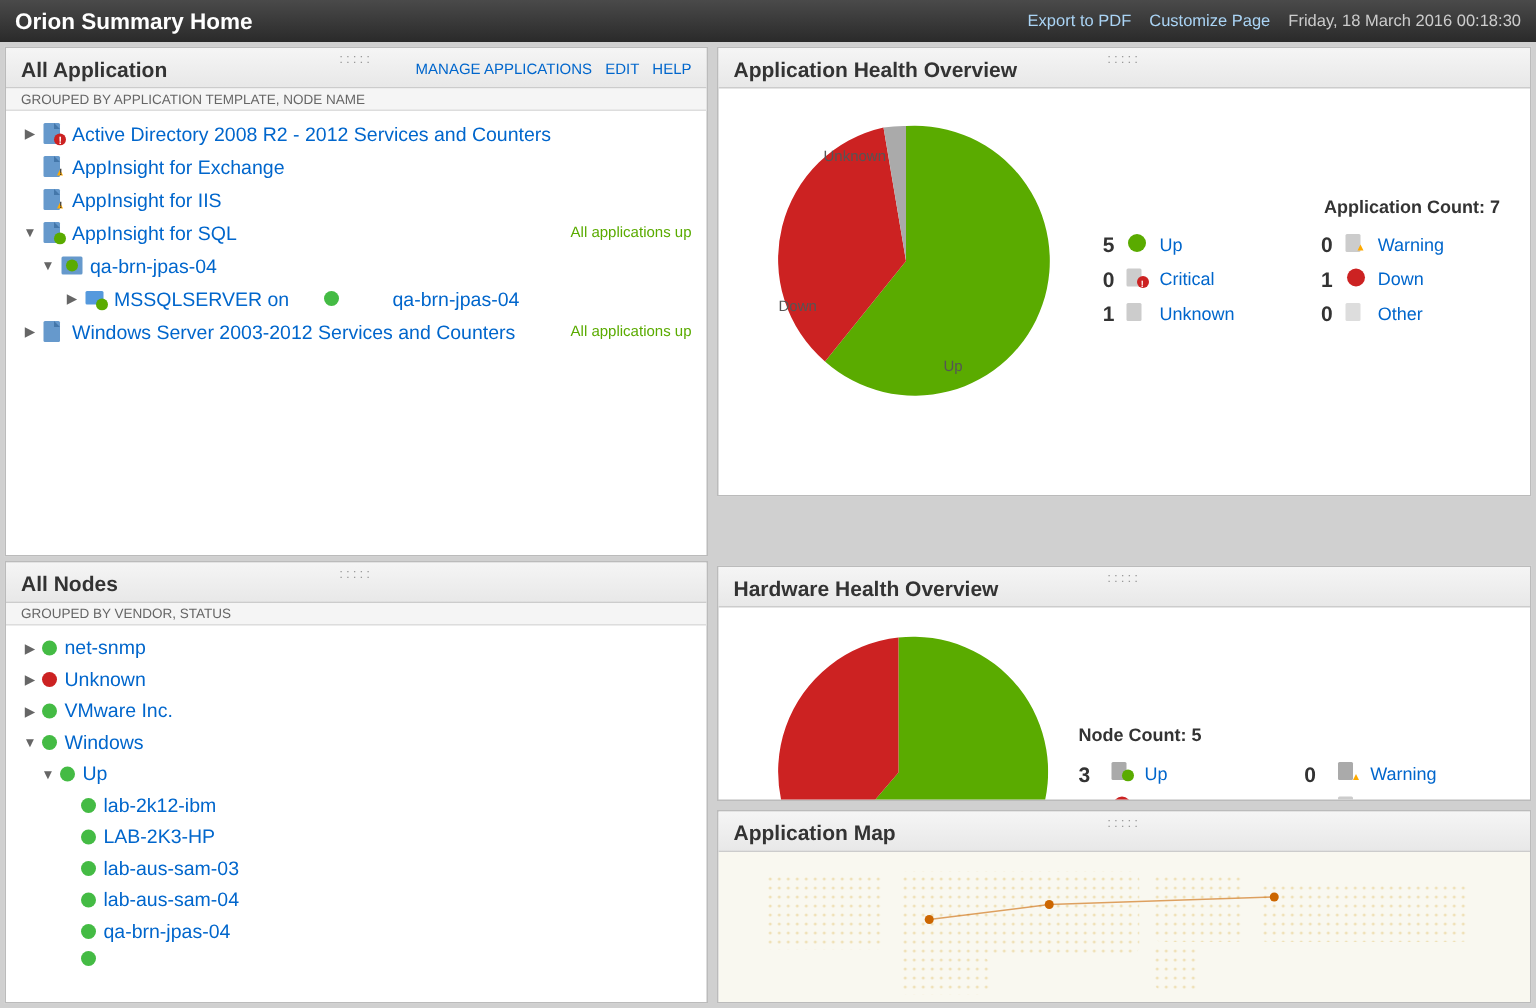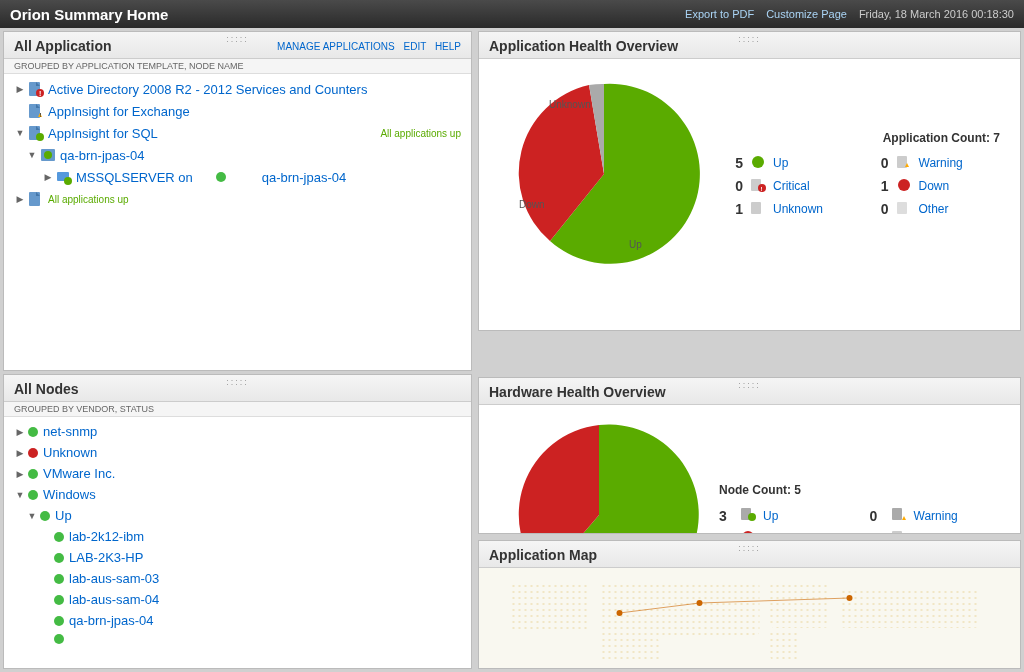--- a/index.html
+++ b/index.html
@@ -138,20 +138,32 @@
           <svg width="16" height="16">
               <rect x="1" y="1" width="11" height="14" rx="1" fill="#6699cc"></rect>
               <polygon points="8,1 12,5 8,5" fill="#4477aa"></polygon>
               <polygon points="14,14 10,14 12,10" fill="#ffaa00"></polygon>
               <text x="11.5" y="13.5" font-size="6" fill="#333" font-weight="bold">!</text>
             </svg>
         </span>
         <span class="tree-label">AppInsight for Exchange</span>
       </div>
 
+      <div class="tree-item">
+        <span class="tree-expand" style="visibility:hidden;">▶</span>
+        <span class="tree-icon">
+          <svg width="16" height="16">
+              <rect x="1" y="1" width="11" height="14" rx="1" fill="#6699cc"></rect>
+              <polygon points="8,1 12,5 8,5" fill="#4477aa"></polygon>
+              <polygon points="14,14 10,14 12,10" fill="#ffaa00"></polygon>
+              <text x="11.5" y="13.5" font-size="6" fill="#333" font-weight="bold">!</text>
+            </svg>
+        </span>
+        <span class="tree-label">AppInsight for IIS</span>
+      </div>
 
       <div class="tree-item">
         <span class="tree-expand">▼</span>
         <span class="tree-icon">
           <svg width="16" height="16">
               <rect x="1" y="1" width="11" height="14" rx="1" fill="#6699cc"></rect>
               <polygon points="8,1 12,5 8,5" fill="#4477aa"></polygon>
               <circle cx="12" cy="12" r="4" fill="#5aab00"></circle>
             </svg>
         </span>
@@ -184,20 +196,21 @@
       </div>
 
       <div class="tree-item">
         <span class="tree-expand">▶</span>
         <span class="tree-icon">
           <svg width="16" height="16">
               <rect x="1" y="1" width="11" height="14" rx="1" fill="#6699cc"></rect>
               <polygon points="8,1 12,5 8,5" fill="#4477aa"></polygon>
             </svg>
         </span>
+        <span class="tree-label">Windows Server 2003-2012 Services and Counters</span>
         <span class="tree-badge" style="color:#5aab00;font-size:10px;">All applications up</span>
       </div>
 
     </div>
   </div>
 
   <div class="panel right-top">
     <div class="panel-header">
       <div class="drag-handle" style="position:absolute;top:2px;left:50%;transform:translateX(-50%);font-size:9px;color:#999;">:::::</div>
       <span class="panel-title">Application Health Overview</span>

